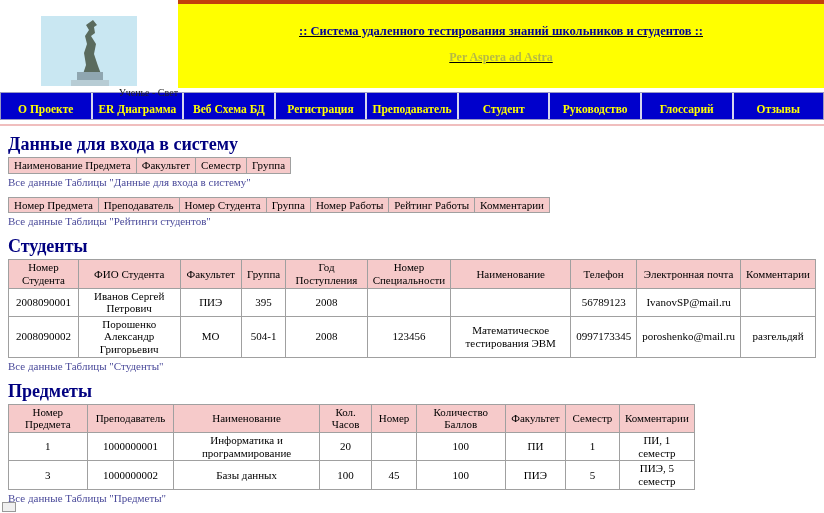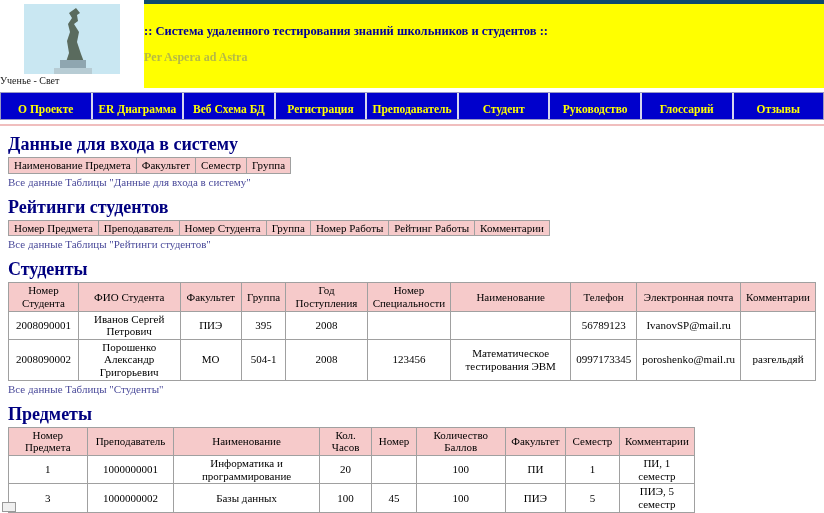--- a/index.html
+++ b/index.html
@@ -3,26 +3,26 @@
 <meta charset="utf-8">
 <style>
   html,body { margin:0; padding:0; background:#ffffff; }
   .page {
     position:relative; width:824px; height:513px; overflow:hidden;
     font-family:"Liberation Serif", serif; background:#ffffff; color:#000;
   }
 
   
   .top { display:flex; height:88px; }
-  .logo-box { width:144px; flex:none; text-align:left; padding-top:4px; }
+  .logo-box { width:178px; flex:none; text-align:right; padding-top:16px; }
   .logo-img { width:96px; height:70px; margin:0 auto; display:block; }
   .logo-caption { font-size:10px; color:#222; margin-top:1px; }
   .banner {
-    flex:1; background:#ffff00; border-top:4px solid #0c4a6e;
-    text-align:left; position:relative;
+    flex:1; background:#ffff00; border-top:4px solid #c2410c;
+    text-align:center; position:relative;text-decoration:underline;
   }
   .banner-title { margin-top:20px; font-weight:bold; font-size:12.5px; color:#000099; }
   .banner-subtitle { margin-top:11px; font-weight:bold; font-size:12px; color:#b6ba44; }
 
   
   .navbar {
     display:flex; margin-top:4px; background:#0000cc;
     border:1px solid #9a9ac4;
   }
   .nav-item {
@@ -115,21 +115,20 @@
               <th>Семестр</th>
               <th>Группа</th>
             </tr>
           </thead>
       <tbody></tbody>
     </table>
     <div class="all-link">Все данные Таблицы "Данные для входа в систему"</div>
   </section>
 
   <section class="data-section sec-1">
-    <div class="section-heading">Рейтинги студентов</div>
     <table class="data-table">
       <thead>
             <tr>
               <th>Номер Предмета</th>
               <th>Преподаватель</th>
               <th>Номер Студента</th>
               <th>Группа</th>
               <th>Номер Работы</th>
               <th>Рейтинг Работы</th>
               <th>Комментарии</th>

